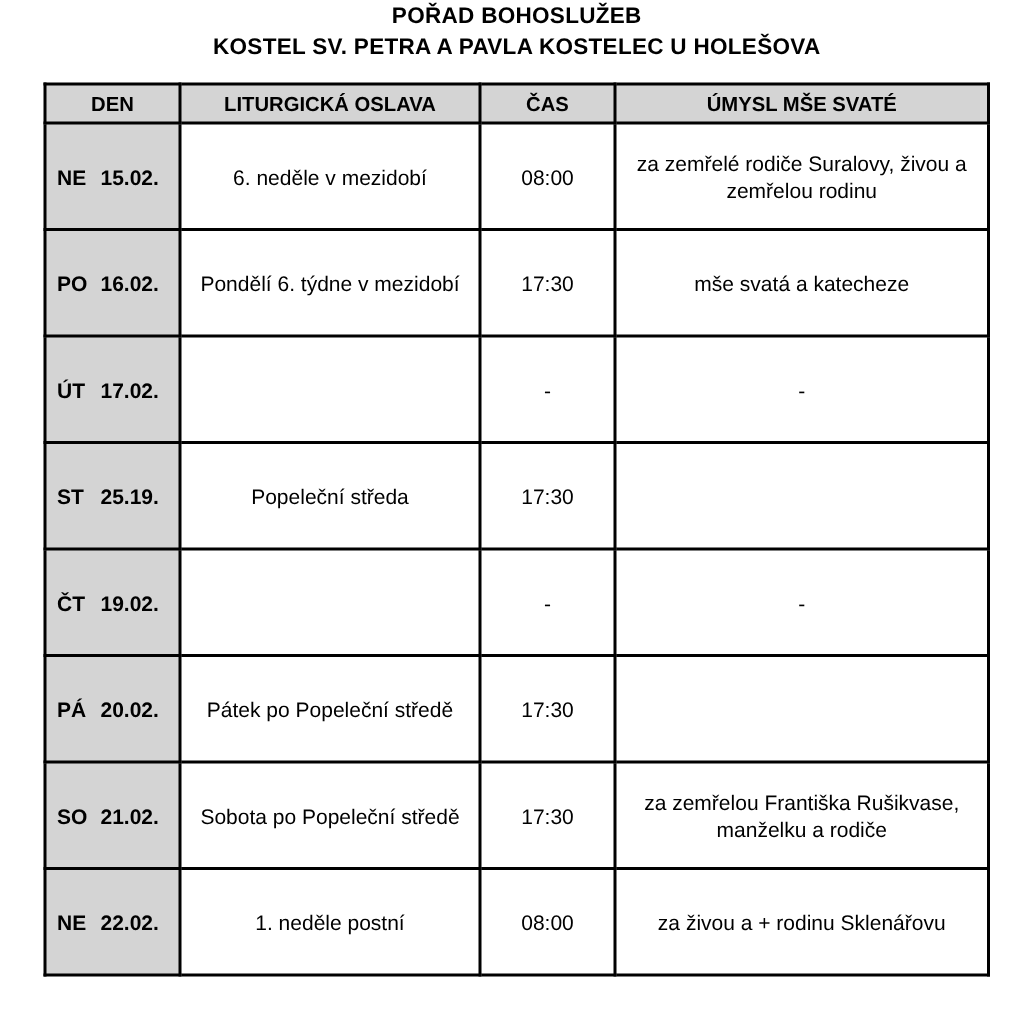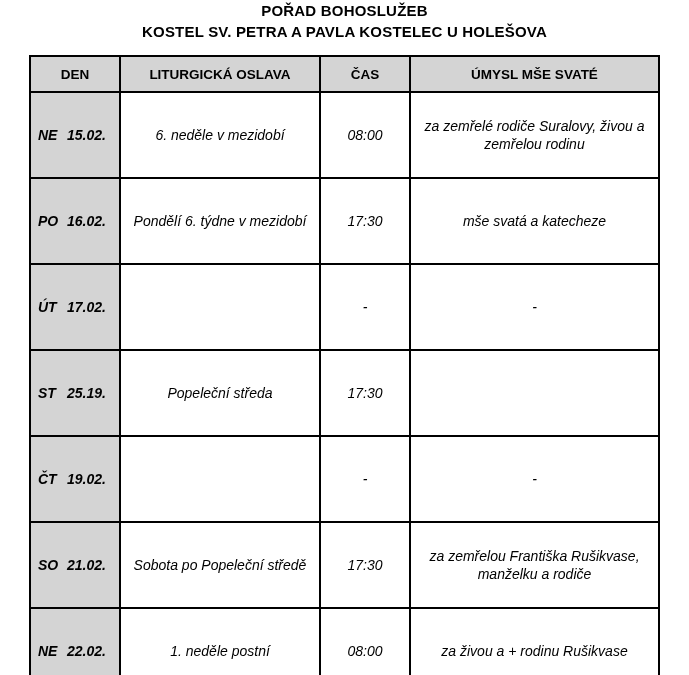--- a/index.html
+++ b/index.html
@@ -36,32 +36,32 @@
   .schedule th, .schedule td { border: 2px solid var(--border); }
   .col-day { width: 90px; }
   .col-celebration { width: 200px; }
   .col-time { width: 90px; }
   .col-intention { width: 249px; }
 
   .schedule th {
     background: var(--header-bg);
     font-size: 13.5px;
     font-weight: bold;
-    height: 36px;
+    height: 26px;
     padding: 1px 20px;
     text-align: center;
   }
   .schedule td {
     font-size: 14px;
     text-align: center;
     vertical-align: middle;
     padding: 4px 8px;
     line-height: 18px;
   }
-  .data-row { height: 86px; font-style: italic; }
+  .data-row { height: 71px; }
   td.day-cell {
     background: var(--day-col-bg);
     font-weight: bold;
     text-align: left;
     padding: 4px 4px 4px 7px;
     white-space: nowrap;
   }
   .day-abbr { display: inline-block; min-width: 29px; }
 </style>
 </head>
@@ -112,25 +112,31 @@
       <td class="time-cell">17:30</td>
       <td class="intention-cell"></td>
     </tr>
     <tr class="data-row">
       <td class="day-cell"><span class="day-abbr">ČT</span><span class="day-date">19.02.</span></td>
       <td class="celebration-cell"></td>
       <td class="time-cell">-</td>
       <td class="intention-cell">-</td>
     </tr>
     <tr class="data-row">
+      <td class="day-cell"><span class="day-abbr">PÁ</span><span class="day-date">20.02.</span></td>
+      <td class="celebration-cell">Pátek po Popeleční středě</td>
+      <td class="time-cell">17:30</td>
+      <td class="intention-cell"></td>
+    </tr>
+    <tr class="data-row">
       <td class="day-cell"><span class="day-abbr">SO</span><span class="day-date">21.02.</span></td>
       <td class="celebration-cell">Sobota po Popeleční středě</td>
       <td class="time-cell">17:30</td>
       <td class="intention-cell">za zemřelou Františka Rušikvase, manželku a rodiče</td>
     </tr>
     <tr class="data-row">
       <td class="day-cell"><span class="day-abbr">NE</span><span class="day-date">22.02.</span></td>
       <td class="celebration-cell">1. neděle postní</td>
       <td class="time-cell">08:00</td>
-      <td class="intention-cell">za živou a + rodinu Rušikvase</td>
+      <td class="intention-cell">za živou a + rodinu Sklenářovu</td>
     </tr>
   </tbody>
 </table>
 
 </body></html>

